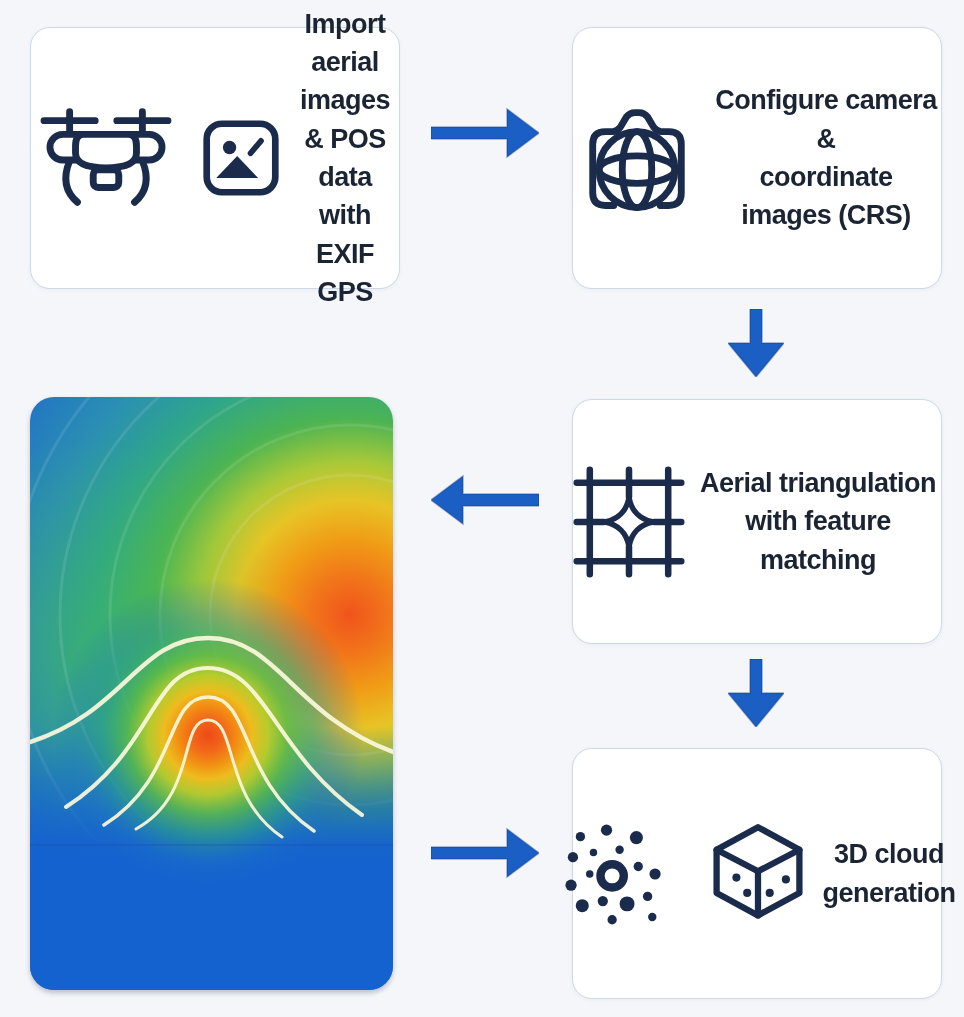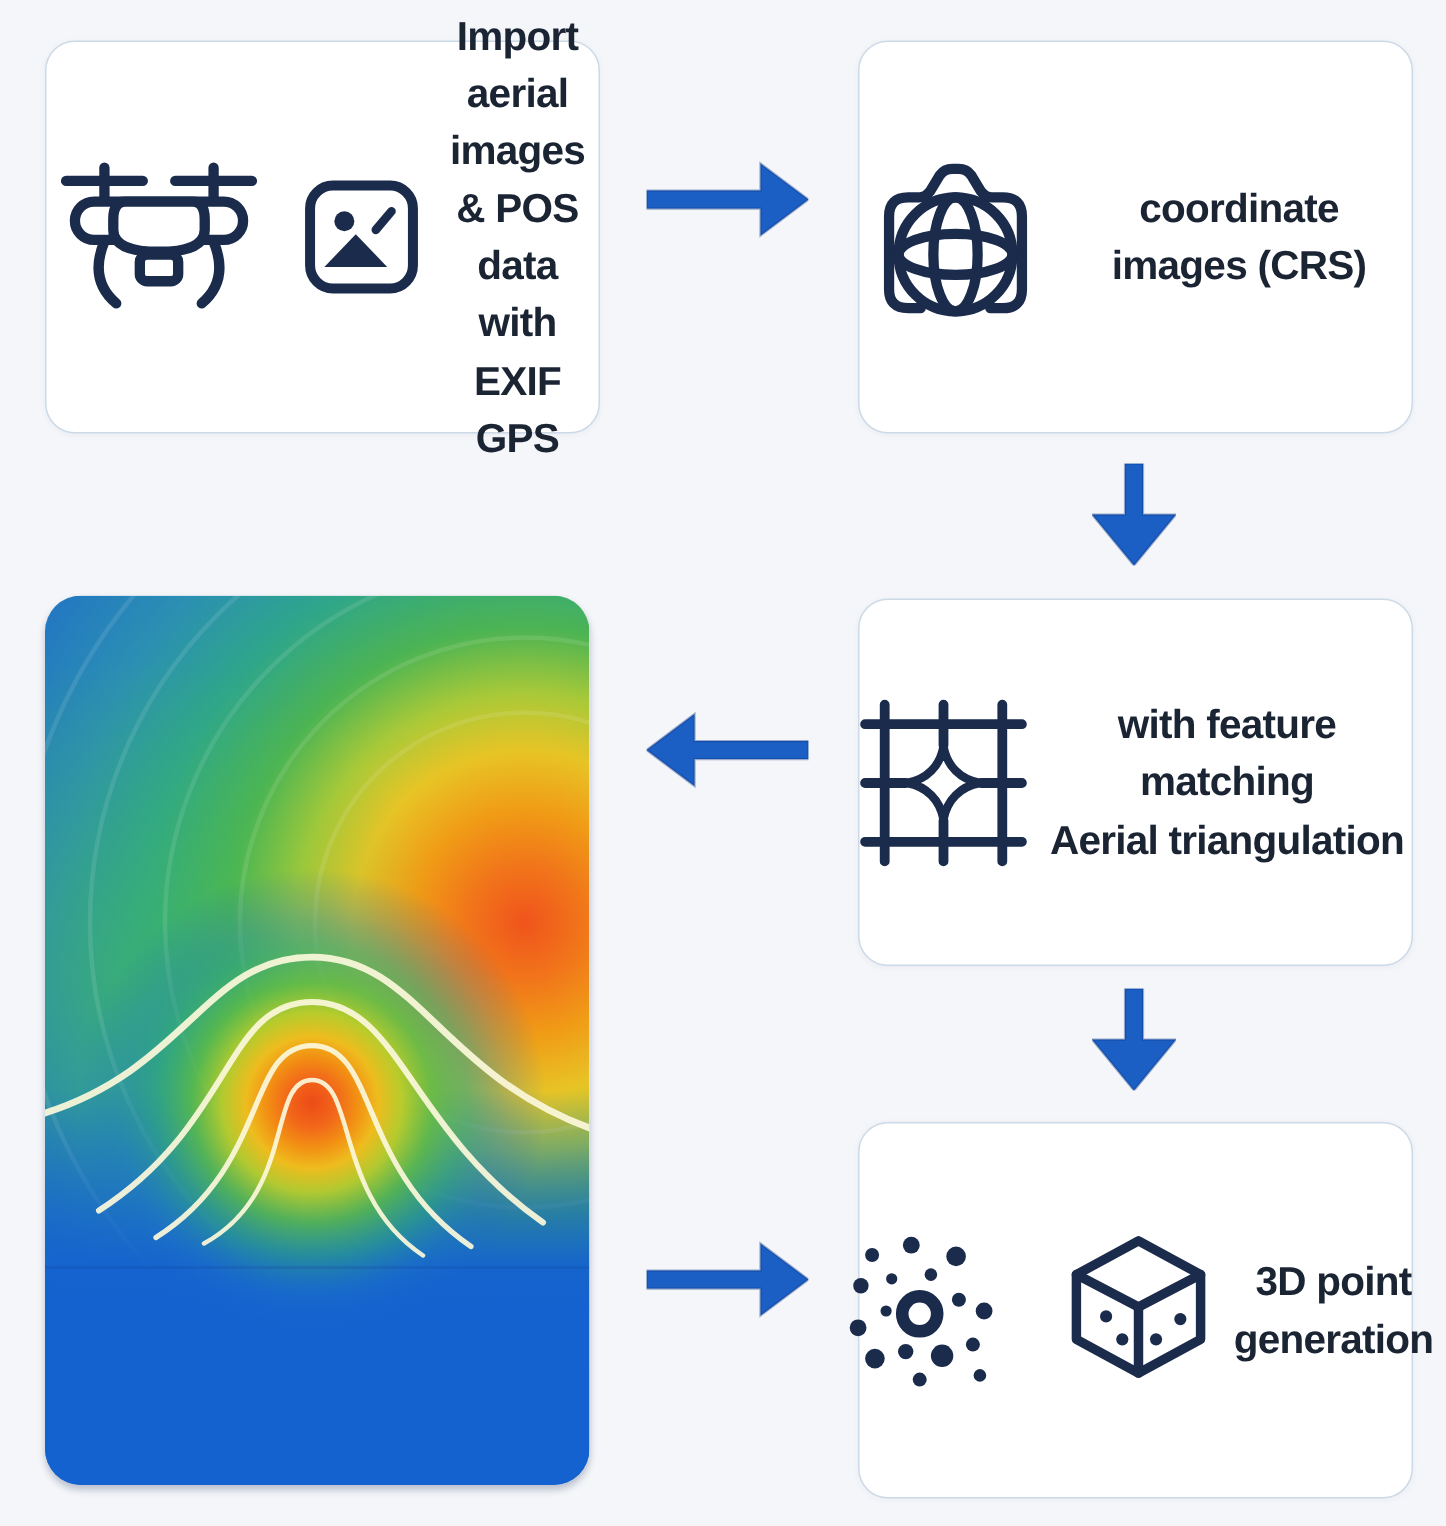--- a/index.html
+++ b/index.html
@@ -74,39 +74,40 @@
         <svg width="128" height="116" viewBox="0 0 120 110" fill="none" stroke="currentColor" stroke-width="6.5" stroke-linecap="round" stroke-linejoin="round">
           <path d="M38 100 H30 Q18 100 18 88 V42 Q18 30 30 30 H37 Q41 30 44 26 L50 16 Q53 12 58 12 H62 Q67 12 70 16 L76 26 Q79 30 83 30 H90 Q102 100 102 100 Z" fill="none" stroke="none"></path>
           <path d="M38 100 H30 Q18 100 18 88 V42 Q18 30 30 30 H37 Q41 30 44 26 L50 16 Q53 12 58 12 H62 Q67 12 70 16 L76 26 Q79 30 83 30 H90 Q102 30 102 42 V88 Q102 100 90 100 H82"></path>
           <circle cx="60" cy="66" r="36" fill="#ffffff"></circle>
           <ellipse cx="60" cy="66" rx="14" ry="36"></ellipse>
           <ellipse cx="60" cy="66" rx="36" ry="13"></ellipse>
         </svg>
       </span>
     </div>
     <div class="card-label">
+      <span>Configure camera &amp;</span>
       <span>coordinate images (CRS)</span>
     </div>
   </div>
 
   <div class="card" style="left:572px;top:399px;width:368px;height:243px;">
     <div class="icon-row">
       <span>
         <svg width="112" height="112" viewBox="0 0 120 120" fill="none" stroke="currentColor" stroke-width="7" stroke-linecap="round" stroke-linejoin="round">
           <path d="M18 4 V116 M102 4 V116"></path>
           <path d="M4 18 H116 M4 102 H116"></path>
           <path d="M60 4 V33 M60 87 V116"></path>
           <path d="M4 60 H33 M87 60 H116"></path>
           <path d="M60 34 C62.5 48 72 57.5 86 60 C72 62.5 62.5 72 60 86 C57.5 72 48 62.5 34 60 C48 57.5 57.5 48 60 34 Z" fill="#ffffff" stroke-width="6"></path>
         </svg>
       </span>
     </div>
     <div class="card-label">
+      <span>Aerial triangulation</span>
       <span>with feature matching</span>
-      <span>Aerial triangulation</span>
     </div>
   </div>
 
   <div class="card" style="left:572px;top:748px;width:368px;height:249px;">
     <div class="icon-row" style="gap:34px;">
       <span>
         <svg width="112" height="112" viewBox="0 0 120 120" fill="currentColor" stroke="none">
           <circle cx="58" cy="62" r="12.5" fill="none" stroke="currentColor" stroke-width="9"></circle>
           <circle cx="24" cy="20" r="5"></circle>
             <circle cx="52" cy="13" r="6"></circle>
@@ -132,21 +133,21 @@
           <path d="M14 33 L60 57 L106 33"></path>
           <path d="M60 57 V106"></path>
           <circle cx="36" cy="64" r="4.5" fill="currentColor" stroke="none"></circle>
           <circle cx="48" cy="81" r="4.5" fill="currentColor" stroke="none"></circle>
           <circle cx="73" cy="81" r="4.5" fill="currentColor" stroke="none"></circle>
           <circle cx="91" cy="66" r="4.5" fill="currentColor" stroke="none"></circle>
         </svg>
       </span>
     </div>
     <div class="card-label">
-      <span>3D point generation</span>
+      <span>3D cloud generation</span>
     </div>
   </div>
 
   <div id="heatmap">
     <svg width="363" height="593" viewBox="0 0 363 593">
       <defs>
         <radialGradient id="hotRight" gradientUnits="userSpaceOnUse" cx="320" cy="218" r="545">
           <stop offset="0" stop-color="#f0541c"></stop>
           <stop offset="0.07" stop-color="#f1751a"></stop>
           <stop offset="0.14" stop-color="#f09d16"></stop>

